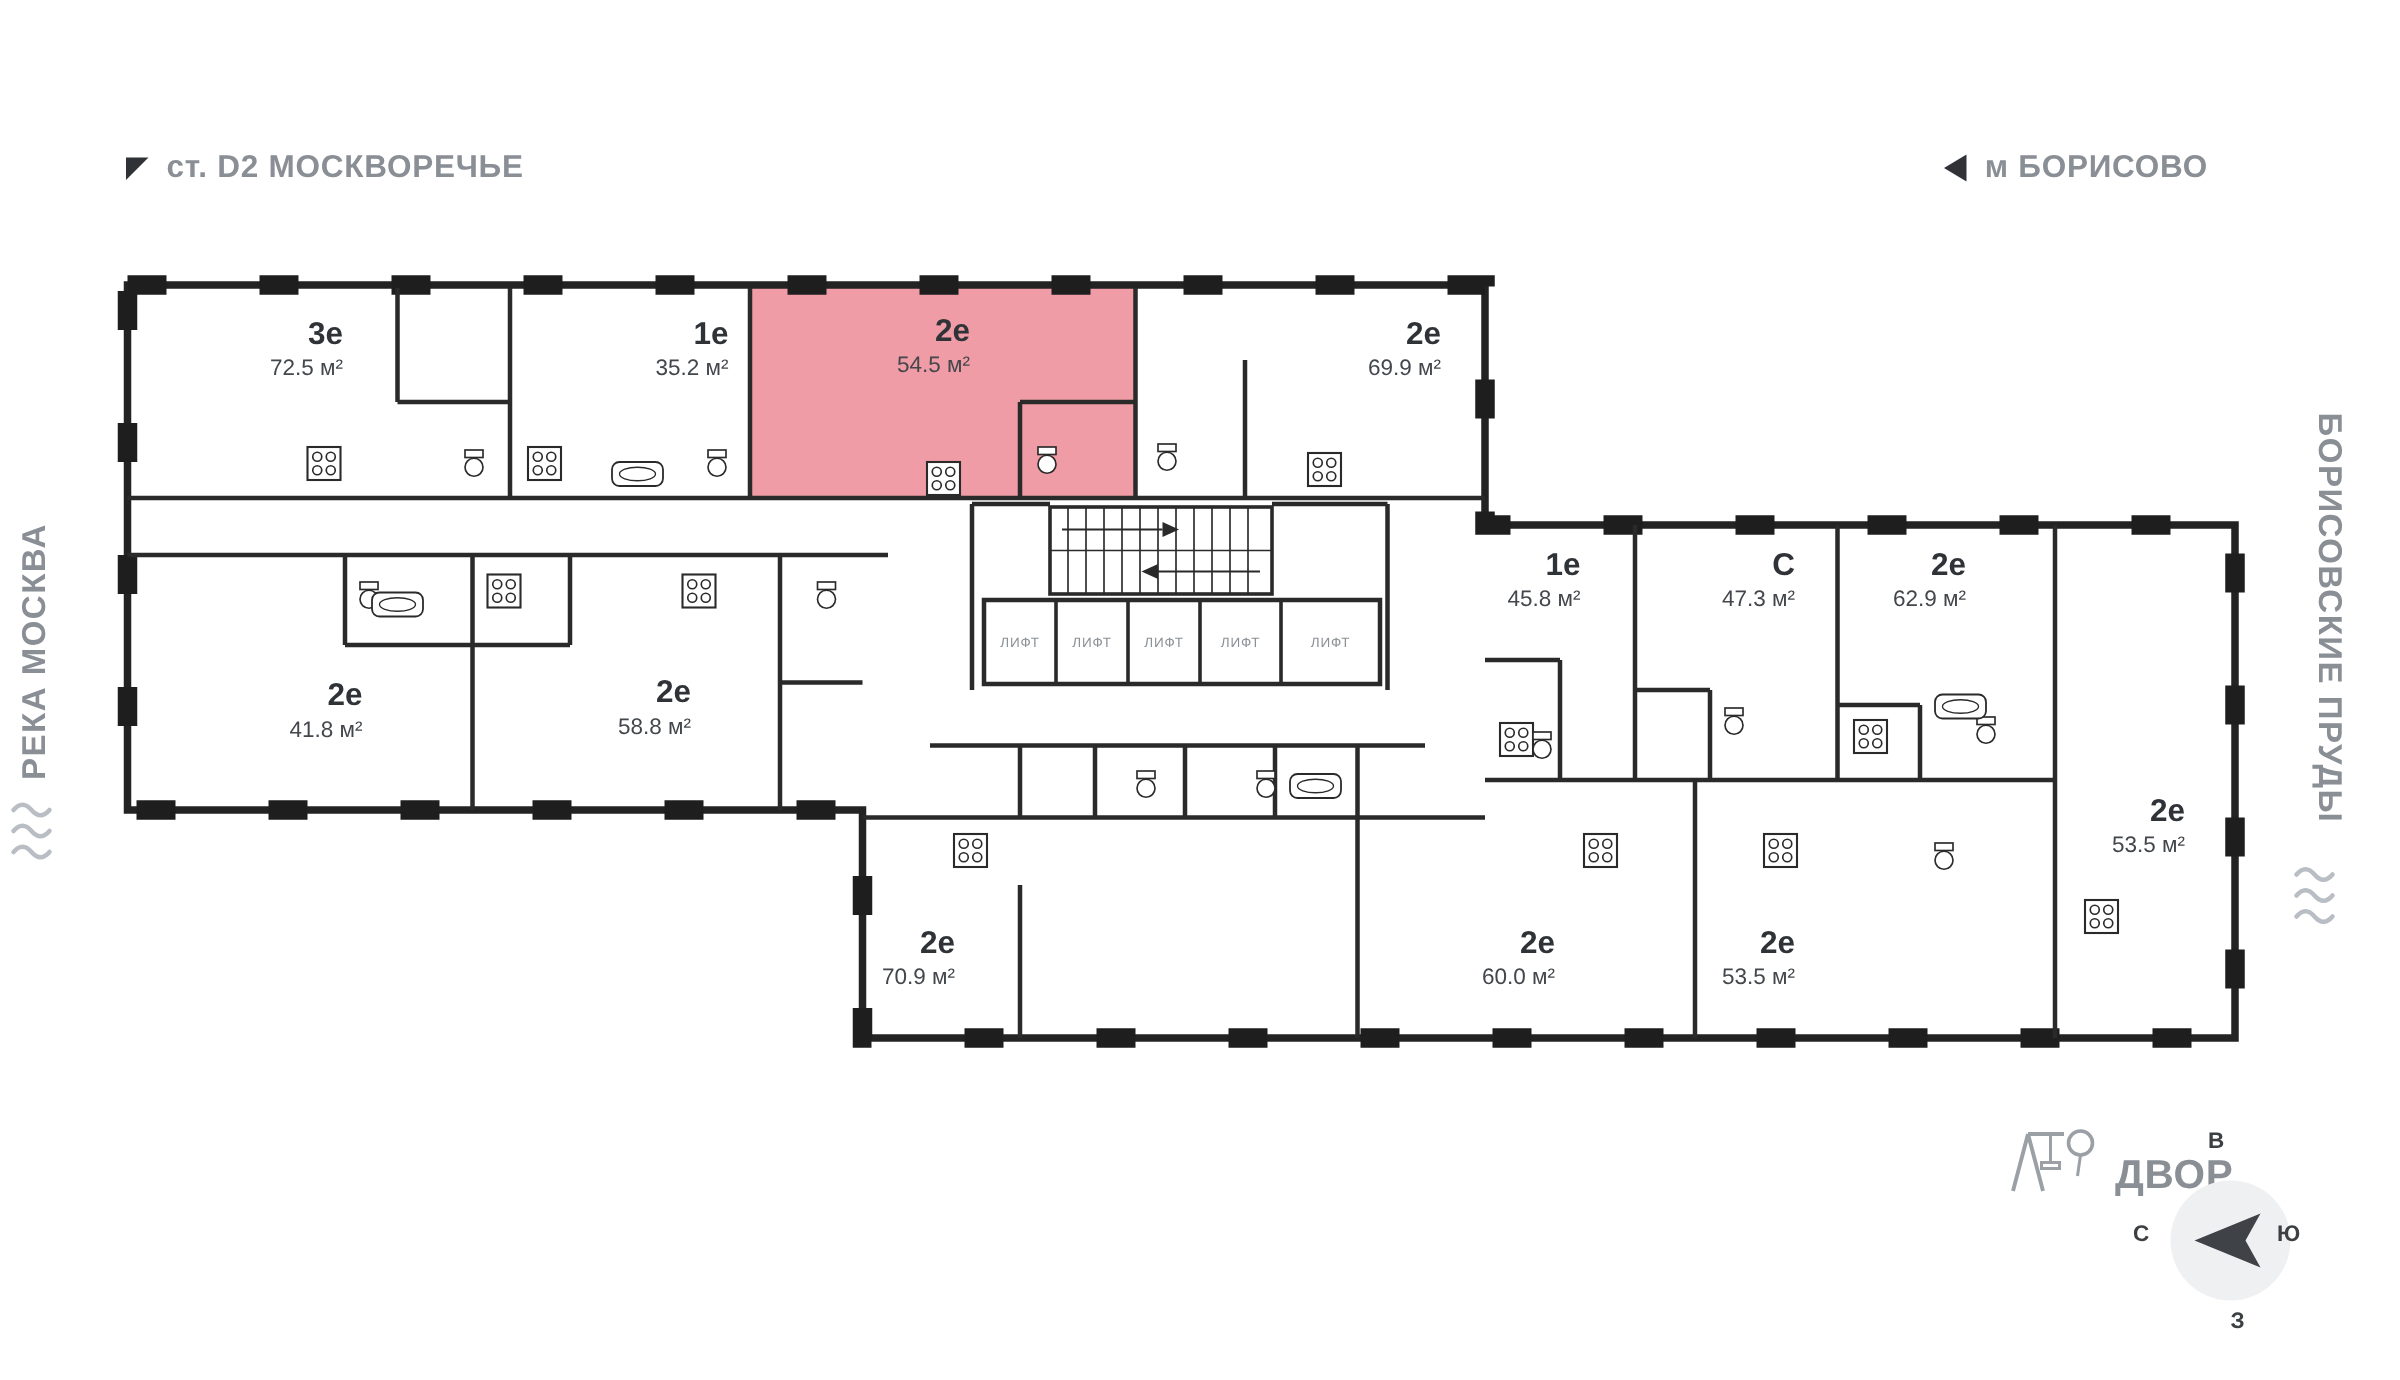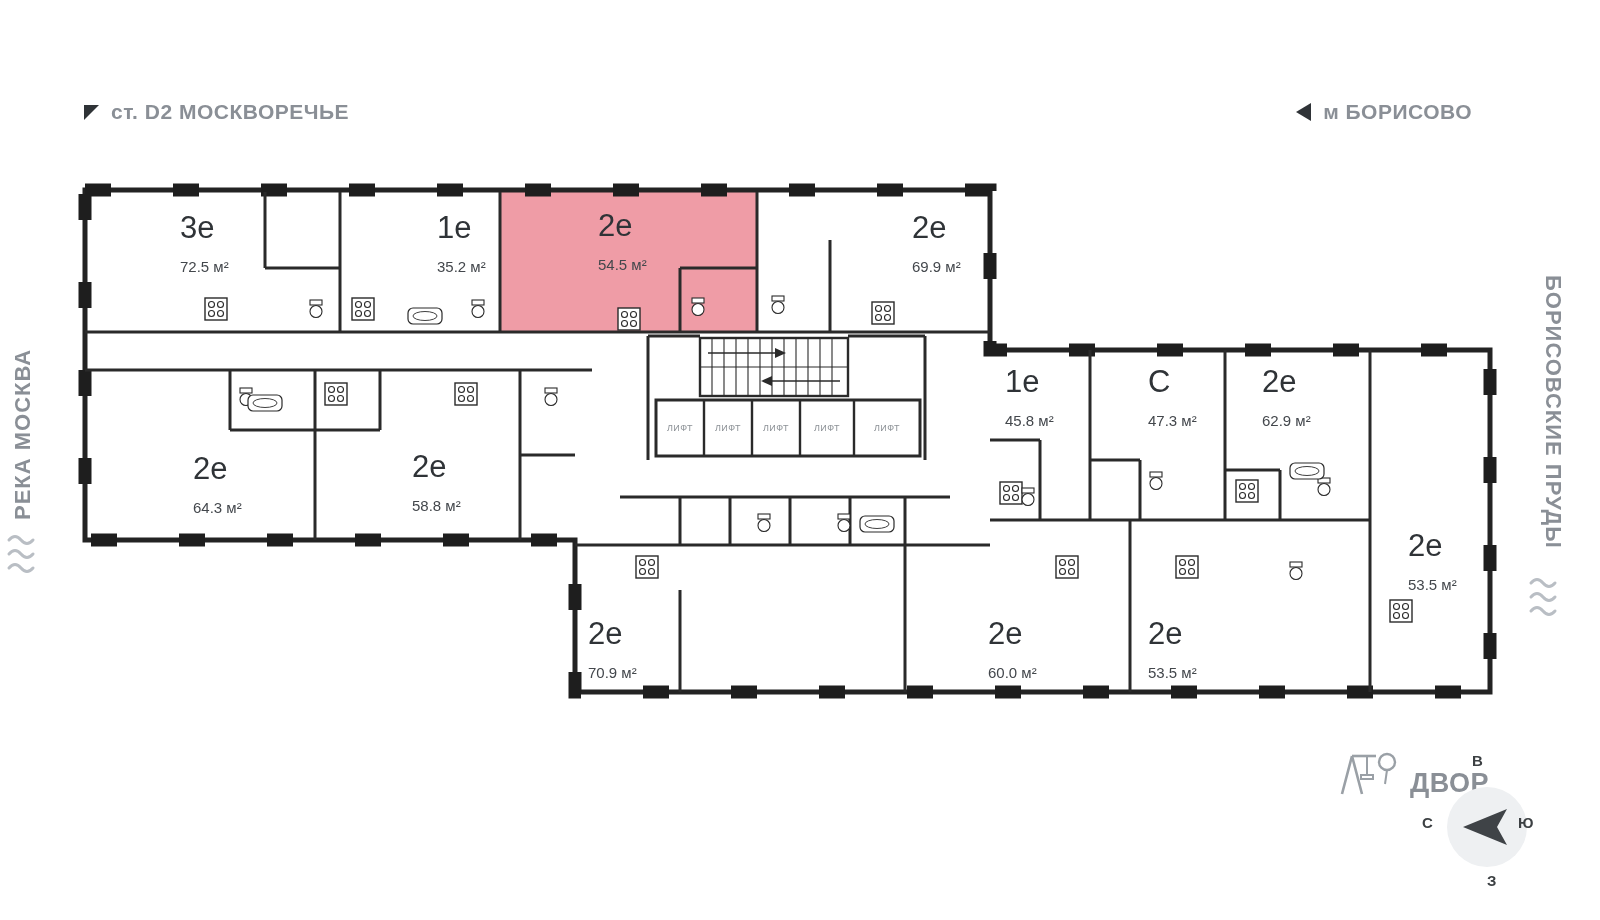--- a/index.html
+++ b/index.html
@@ -1,36 +1,36 @@
 <!DOCTYPE html>
 <html><head>
 <meta charset="utf-8">
 <style>
   html,body{margin:0;padding:0;background:#ffffff;}
   .canvas{
     position:relative;width:1600px;height:920px;background:#ffffff;
-    font-family:"Liberation Sans", sans-serif;overflow:hidden;
+    font-family:"Liberation Sans", sans-serif;overflow:hidden;text-align:right;
   }
   .plan-svg{position:absolute;left:0;top:0;}
   
   .lm{position:absolute;display:flex;align-items:center;gap:12px;
       font-size:21px;font-weight:bold;color:#8a8f96;letter-spacing:.5px;white-space:nowrap;}
   .lm-big{font-size:27px;}
   .tri{width:0;height:0;display:inline-block;}
   .tri-station{border-left:15px solid #2f3337;border-bottom:15px solid transparent;}
   .tri-left{border-top:9px solid transparent;border-bottom:9px solid transparent;border-right:15px solid #2f3337;}
   .tri-right{border-top:9px solid transparent;border-bottom:9px solid transparent;border-left:15px solid #2f3337;}
   .vert{position:absolute;font-size:22px;font-weight:bold;color:#8a8f96;
         letter-spacing:1px;white-space:nowrap;transform-origin:0 0;}
   .vert-left{transform:rotate(-90deg);}
   .vert-right{transform:rotate(90deg);}
   
   .apt{position:absolute;color:#2f3337;line-height:1;}
-  .apt .t{display:block;font-size:31px;font-weight:normal;}
-  .apt .a{display:block;font-size:15px;color:#43474c;margin-top:16px;font-weight:normal;}
+  .apt .t{display:block;font-size:21px;font-weight:bold;}
+  .apt .a{display:block;font-size:15px;color:#43474c;margin-top:5px;font-weight:normal;}
   
   .lift{position:absolute;transform:translate(-50%,-50%);font-size:9px;
         color:#8c9196;letter-spacing:.5px;}
   
   .compass-circle{position:absolute;left:1447px;top:787px;width:80px;height:80px;
         border-radius:50%;background:#eef0f2;}
   .compass-needle{position:absolute;left:12px;top:18px;}
   .compass-letter{position:absolute;font-size:15px;font-weight:bold;color:#3c4043;}
   .icon-abs{position:absolute;}
 </style>
@@ -203,21 +203,21 @@
   <div class="apt" style="left:1148px;top:366px">
     <span class="t">С</span>
     <span class="a">47.3 м²</span>
   </div>
   <div class="apt" style="left:1262px;top:366px">
     <span class="t">2е</span>
     <span class="a">62.9 м²</span>
   </div>
   <div class="apt" style="left:193px;top:453px">
     <span class="t">2е</span>
-    <span class="a">64.3 м²</span>
+    <span class="a">41.8 м²</span>
   </div>
   <div class="apt" style="left:412px;top:451px">
     <span class="t">2е</span>
     <span class="a">58.8 м²</span>
   </div>
   <div class="apt" style="left:1408px;top:530px">
     <span class="t">2е</span>
     <span class="a">53.5 м²</span>
   </div>
   <div class="apt" style="left:588px;top:618px">

